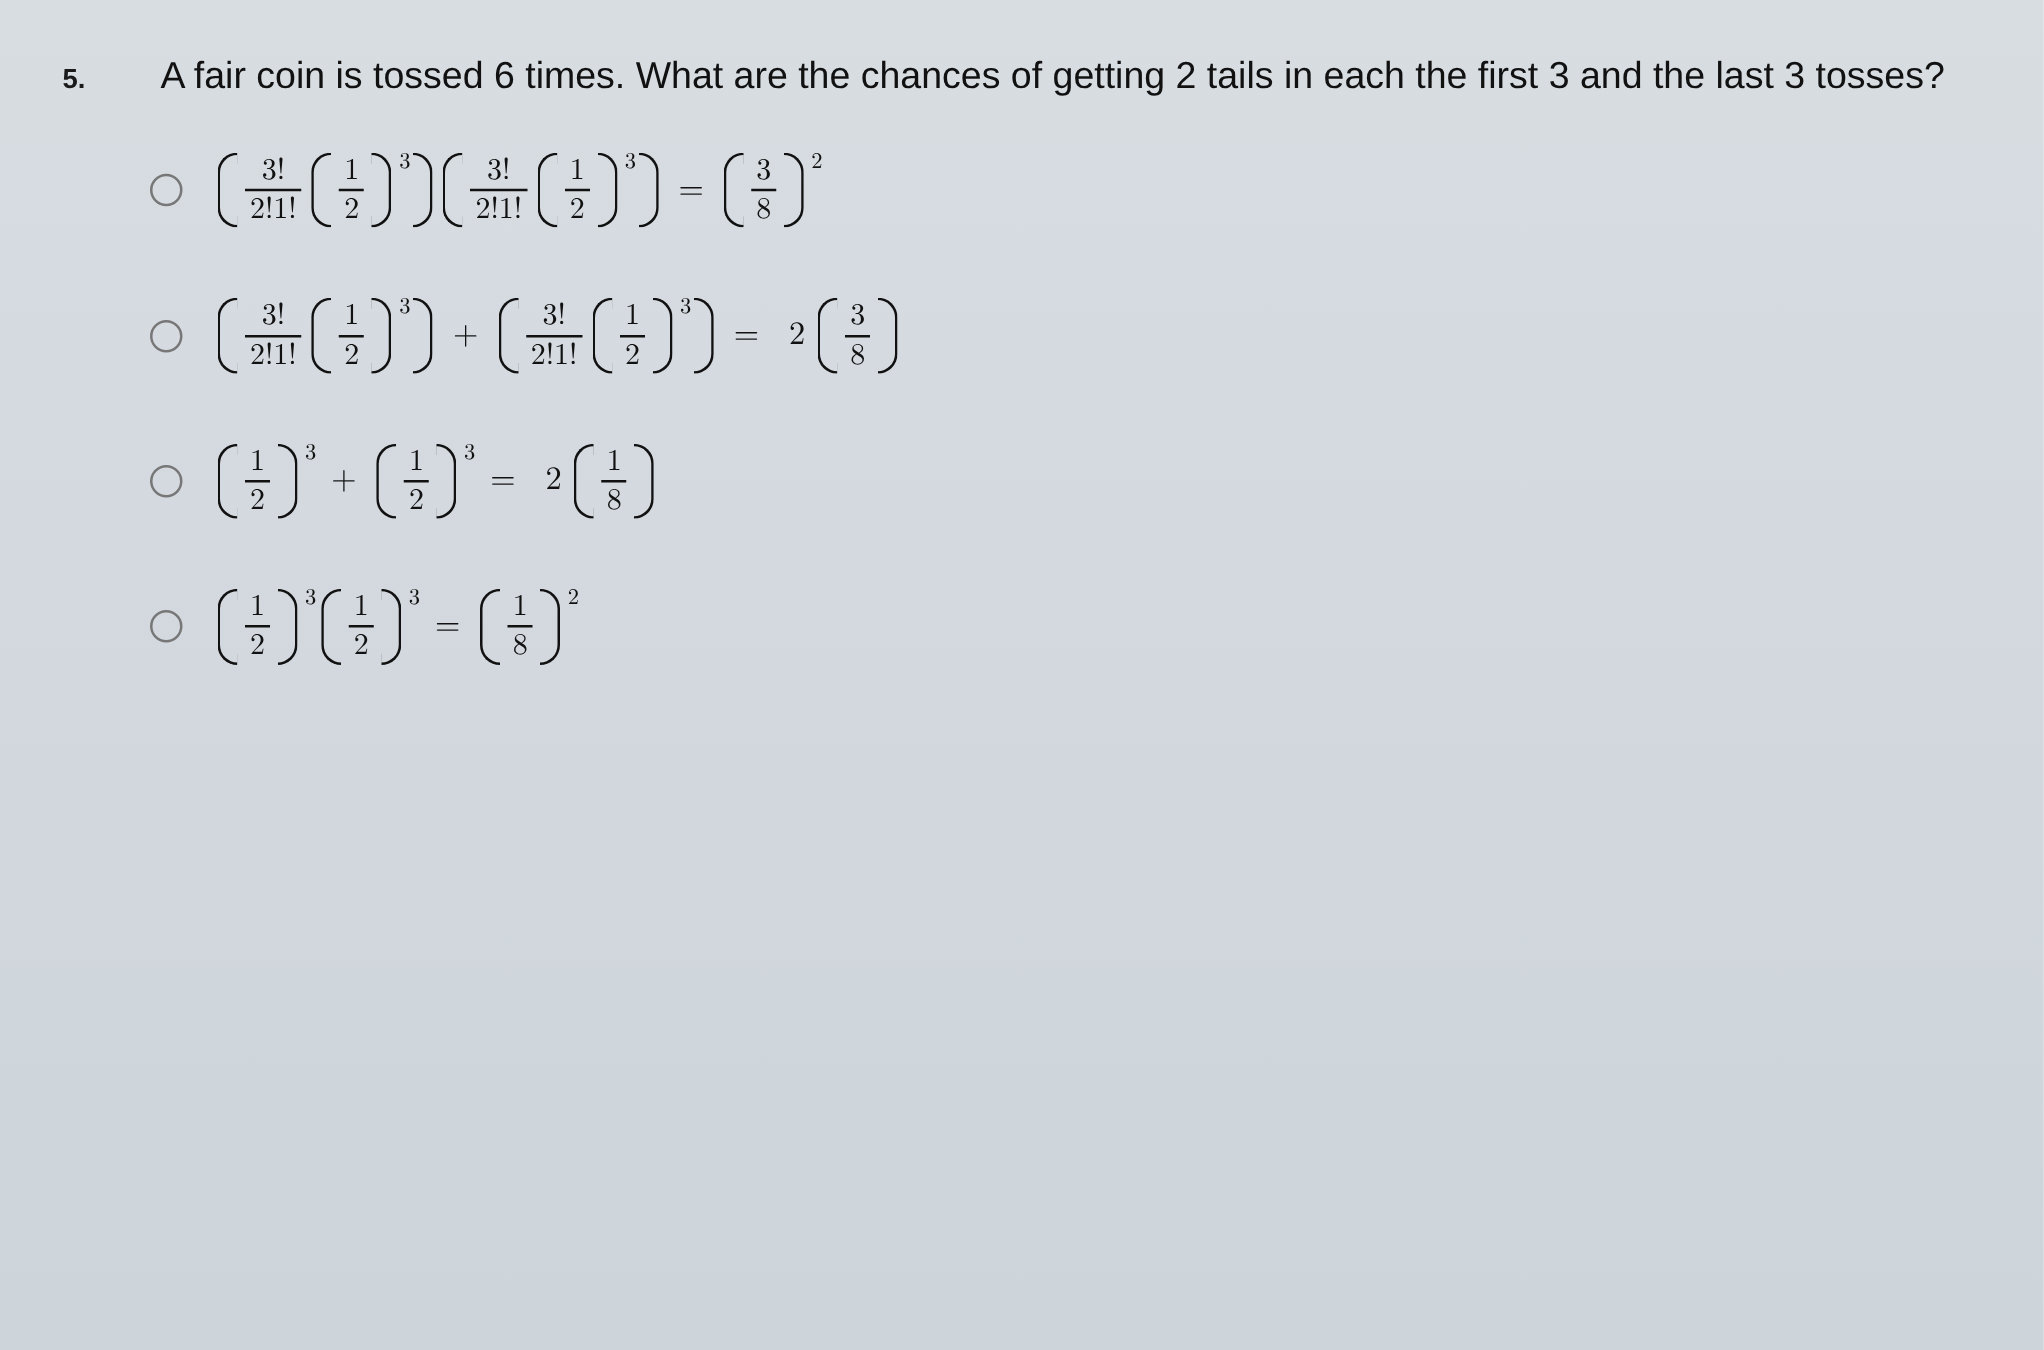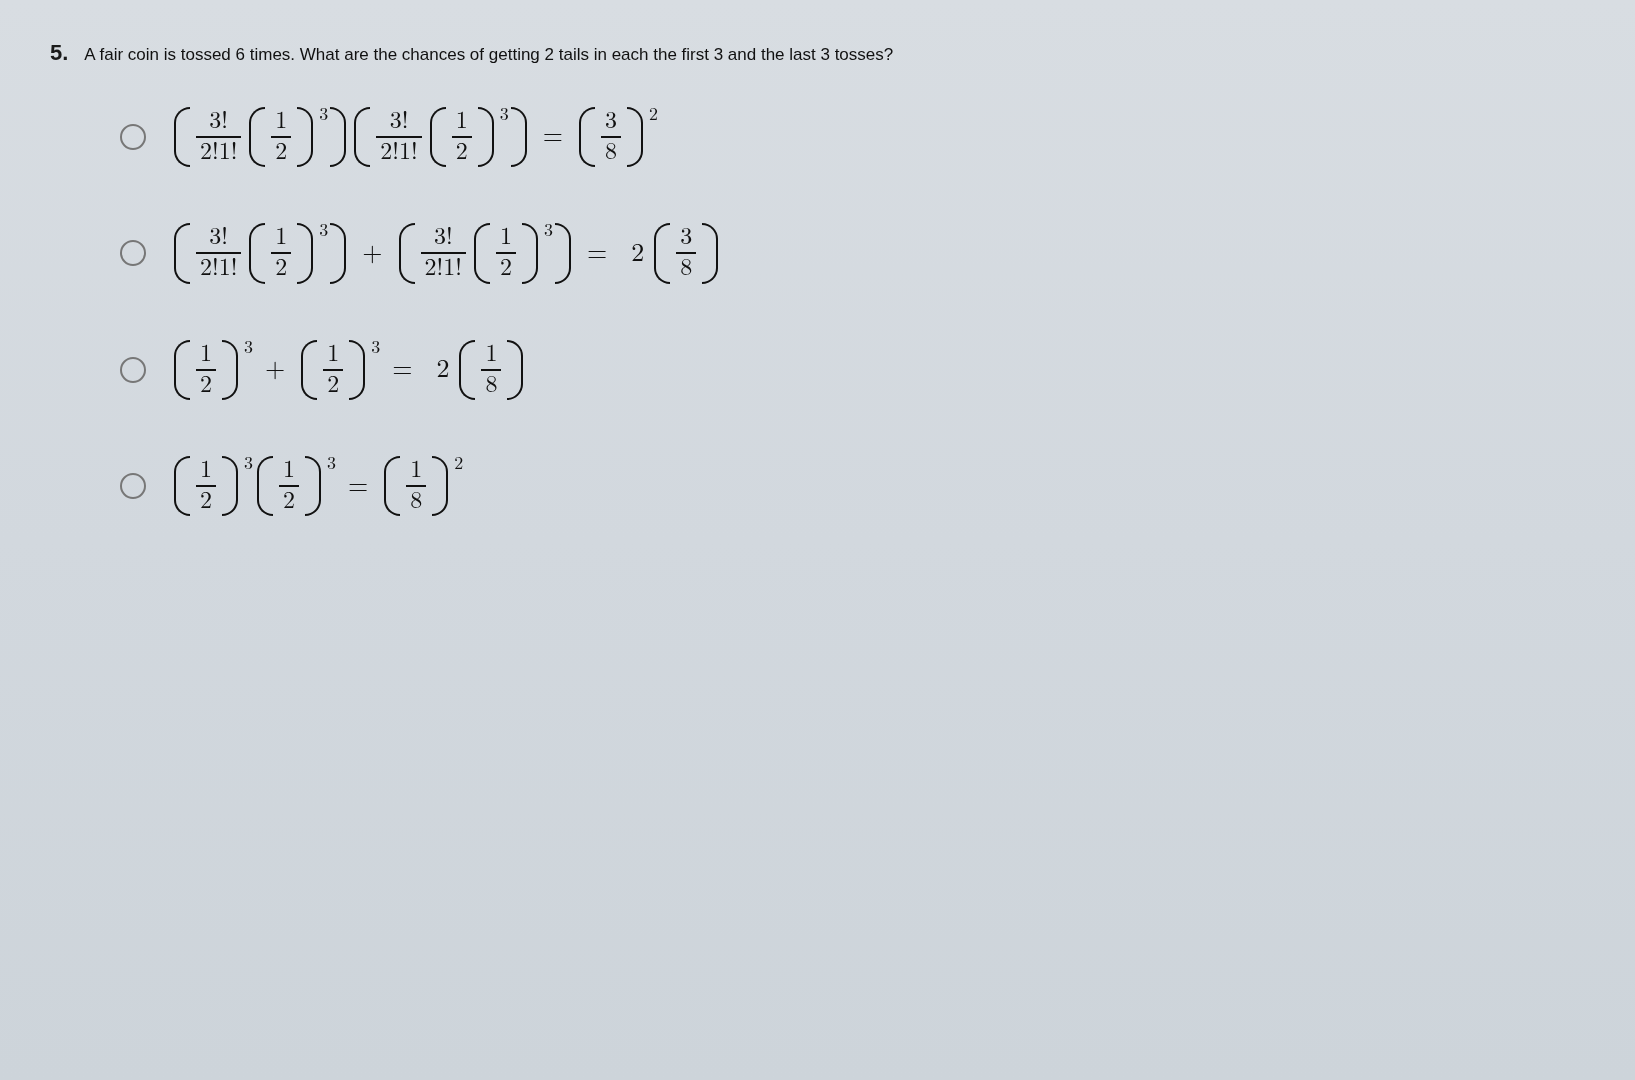--- a/index.html
+++ b/index.html
@@ -10,21 +10,21 @@
       color: #1a1a1a;
       min-height: 1000px;
     }
     .question-row {
       display: flex;
       gap: 16px;
       align-items: baseline;
       margin-bottom: 40px;
     }
     .q-num { font-weight: 700; font-size: 22px; }
-    .q-text { font-size: 17px; line-height: 1.4; color: #111; }
+    .q-text { font-size: 30px; line-height: 1.4; color: #111; margin-left: 44px; }
     .options { padding-left: 70px; }
     .option-row {
       display: flex;
       align-items: center;
       gap: 24px;
       margin-bottom: 56px;
     }
     .radio {
       width: 22px;
       height: 22px;

